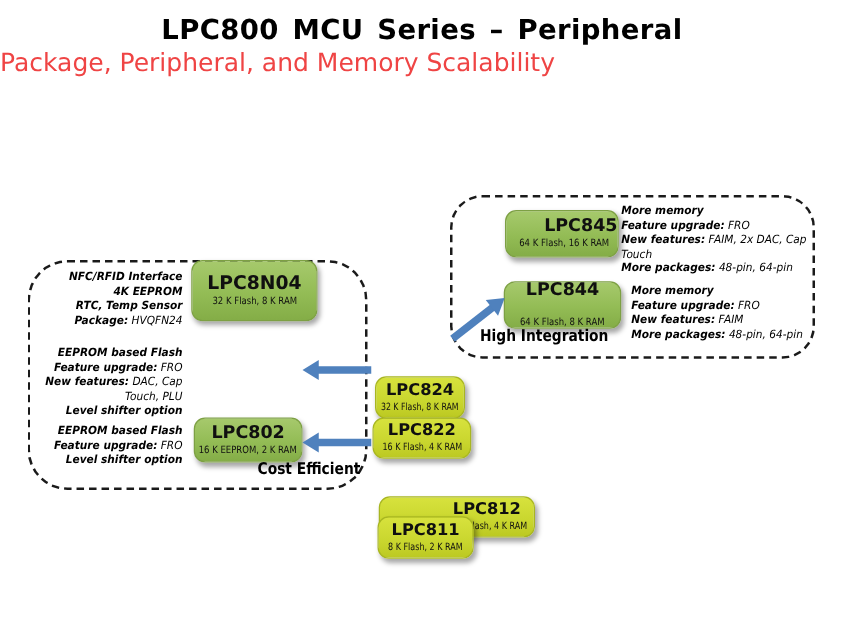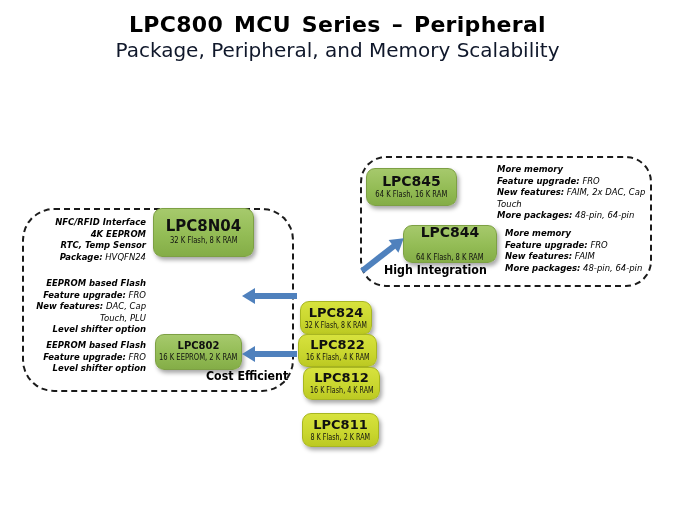--- a/index.html
+++ b/index.html
@@ -5,22 +5,22 @@
   html,body{margin:0;padding:0;background:#fff;}
   #slide{
     position:relative;width:675px;height:506px;background:#fff;overflow:hidden;
     font-family:"DejaVu Sans","Liberation Sans",sans-serif;color:#111;
   }
   .title{
     position:absolute;top:12px;left:0;width:675px;text-align:center;
     font-size:22px;font-weight:bold;letter-spacing:.3px;word-spacing:3px;color:#000;
   }
   .subtitle{
-    position:absolute;top:38px;left:0;width:675px;text-align:center;
-    font-size:20px;color:#0f172a;
+    position:absolute;top:38px;left:0;width:675px;
+    font-size:20px;color:#ef4444;
   }
   .dashed-box{
     position:absolute;border:2.4px dashed #1a1a1a;background:#fff;
   }
   .chip{
     position:absolute;border-radius:9px;text-align:center;
     display:flex;flex-direction:column;justify-content:center;align-items:center;
     box-shadow:2px 3px 4px rgba(0,0,0,.35);
   }
   .chip-green{
@@ -81,27 +81,27 @@
       <div class="ann-line"><b>EEPROM based Flash</b></div>
       <div class="ann-line"><b>Feature upgrade:</b> FRO</div>
       <div class="ann-line"><b>Level shifter option</b></div>
     </div>
 
   <div class="chip chip-green" style="left:153px;top:208px;width:99px;height:47px;">
     <div class="chip-name" style="font-size:15px;">LPC8N04</div>
     <div class="chip-mem">32 K Flash, 8 K RAM</div>
   </div>
   <div class="chip chip-green" style="left:155px;top:334px;width:85px;height:34px;">
-    <div class="chip-name" style="font-size:10px;">LPC802</div>
+    <div class="chip-name" style="font-size:14px;">LPC802</div>
     <div class="chip-mem">16 K EEPROM, 2 K RAM</div>
   </div>
 
   <div class="group-label" style="left:206px;top:368px;">Cost Efficient</div>
 
-  <div class="chip chip-green" style="left:366px;top:168px;width:89px;height:36px;">
+  <div class="chip chip-green" style="left:404px;top:168px;width:89px;height:36px;align-items:flex-end;">
     <div class="chip-name" style="font-size:14px;">LPC845</div>
     <div class="chip-mem">64 K Flash, 16 K RAM</div>
   </div>
   <div class="chip chip-green" style="left:403px;top:225px;width:92px;height:36px;gap:12px;">
     <div class="chip-name" style="font-size:14px;">LPC844</div>
     <div class="chip-mem">64 K Flash, 8 K RAM</div>
   </div>
 
   <div class="ann ann-left-align" style="left:497px;top:164px;width:152px;">
       <div class="ann-line"><b>More memory</b></div>
@@ -120,21 +120,21 @@
   <div class="group-label" style="left:384px;top:262px;">High Integration</div>
 
   <div class="chip chip-yellow" style="left:300px;top:301px;width:70px;height:32px;">
     <div class="chip-name" style="font-size:13px;">LPC824</div>
     <div class="chip-mem" style="transform:scaleX(.78);">32 K Flash, 8 K RAM</div>
   </div>
   <div class="chip chip-yellow" style="left:298px;top:334px;width:77px;height:31px;">
     <div class="chip-name" style="font-size:13px;">LPC822</div>
     <div class="chip-mem" style="transform:scaleX(.8);">16 K Flash, 4 K RAM</div>
   </div>
-  <div class="chip chip-yellow" style="left:303px;top:367px;width:75px;height:31px;">
+  <div class="chip chip-yellow" style="left:303px;top:397px;width:75px;height:31px;padding-left:48px;">
     <div class="chip-name" style="font-size:13px;">LPC812</div>
     <div class="chip-mem" style="transform:scaleX(.8);">16 K Flash, 4 K RAM</div>
   </div>
   <div class="chip chip-yellow" style="left:302px;top:413px;width:75px;height:32px;">
     <div class="chip-name" style="font-size:13px;">LPC811</div>
     <div class="chip-mem" style="transform:scaleX(.8);">8 K Flash, 2 K RAM</div>
   </div>
 
   <div class="arrow arrow-left" style="left:242px;top:288px;width:55px;">
     <div class="shaft"></div>

